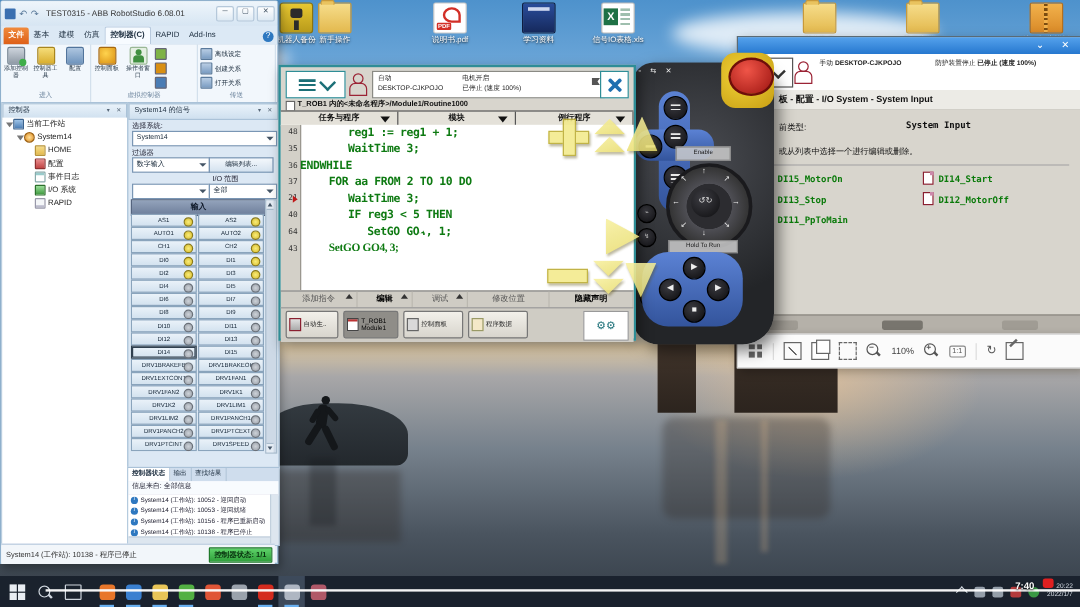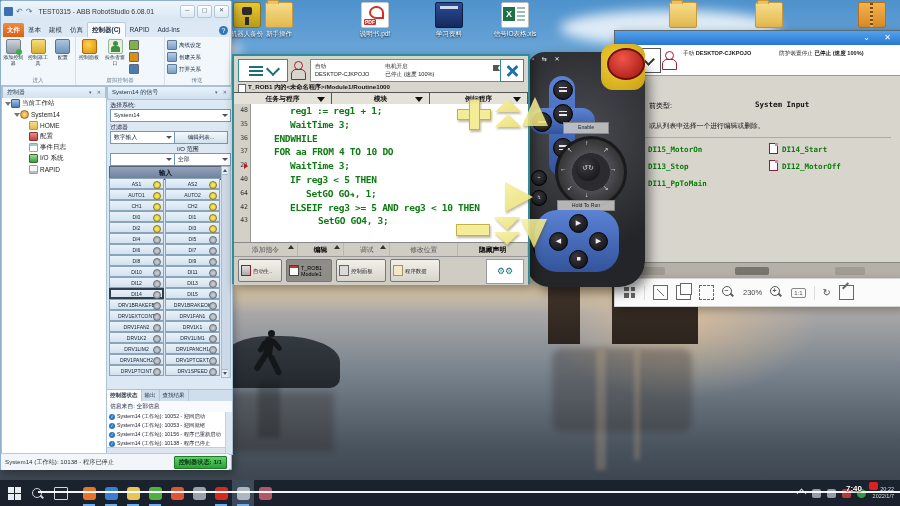--- a/index.html
+++ b/index.html
@@ -598,46 +598,42 @@
           <div class="cl">
             <span class="ln">48</span>
             <span class="ct" style="padding-left: 40px;">reg1 := reg1 + 1;</span>
           </div>
           <div class="cl">
             <span class="ln">35</span>
             <span class="ct" style="padding-left: 40px;">WaitTime 3;</span>
           </div>
           <div class="cl">
             <span class="ln">36</span>
-            <span class="ct" style="padding-left: 24px;">ENDWHILE</span>
+            <span class="ct" style="">ENDWHILE</span>
           </div>
           <div class="cl">
             <span class="ln">37</span>
-            <span class="ct" style="padding-left: 24px;">FOR aa FROM 4 TO 10 DO</span>
+            <span class="ct" style="padding-left: 24px;">FOR aa FROM 2 TO 10 DO</span>
           </div>
           <div class="cl">
             <span class="ln">21</span>
             <span class="pp"></span>
             <span class="ct" style="padding-left: 40px;">WaitTime 3;</span>
           </div>
           <div class="cl">
             <span class="ln">40</span>
             <span class="ct" style="padding-left: 40px;">IF reg3 &lt; 5 THEN</span>
           </div>
           <div class="cl">
             <span class="ln">64</span>
             <span class="ct" style="padding-left: 56px;">SetGO GO4, 1;</span>
           </div>
           <div class="cl">
-            <span class="ln">42</span>
-            <span class="ct" style="padding-left: 40px;">ELSEIF reg3 &gt;= 5 AND reg3 &lt; 10 THEN</span>
-          </div>
-          <div class="cl">
             <span class="ln">43</span>
-            <span class="ct" style="padding-left: 68px;">SetGO GO4, 3;</span>
+            <span class="ct" style="padding-left: 24px; font-family: Liberation Serif, serif;">SetGO GO4, 3;</span>
           </div>
         </div>
     </div>
     <div id="fp-menu">
         <div class="fpm" style="width: 64px;">添加指令<span class="caret"></span></div>
         <div class="fpm bold" style="width: 46px;">编辑<span class="caret"></span></div>
         <div class="fpm" style="width: 46px;">调试<span class="caret"></span></div>
         <div class="fpm" style="width: 68px;">修改位置</div>
         <div class="fpm bold" style="width: 70px;">隐藏声明</div>
       </div>
@@ -743,20 +739,21 @@
         <div class="c">
           <span>手动</span>
           <b>DESKTOP-CJKPOJO</b>
         </div>
         <div class="c" style="margin-left:16px">
           <span>防护装置停止</span>
           <b>已停止 (速度 100%)</b>
         </div>
       </div>
     </div>
+    <div class="cfg-crumb">板 - 配置 - I/O System - System Input</div>
     <div class="cfg-body">
       <div class="cfg-type-l">前类型:</div>
       <div class="cfg-type-v">System Input</div>
       <div class="cfg-hint">或从列表中选择一个进行编辑或删除。</div>
       <div class="cfg-div"></div>
       <div id="cfg-list">
           <div class="cfg-item" style="left: 20px; top: 52px;">
             <span class="doc-ic"></span>
             <span class="t">DI15_MotorOn</span>
           </div>
@@ -787,21 +784,21 @@
 
   <div id="viewer-toolbar">
     <span class="vic vic-grid" style="margin-left:8px"></span>
     <span class="vsep"></span>
     <span class="vic vic-expand"></span>
     <span class="vic vic-copy"></span>
     <span class="vic vic-frame"></span>
     <span class="mag">
         <span class="pm">−</span>
       </span>
-    <span class="vzoom">230%</span>
+    <span class="vzoom">110%</span>
     <span class="mag">
         <span class="pm">+</span>
       </span>
     <span class="v11">1:1</span>
     <span class="vsep"></span>
     <span class="vglyph">↻</span>
     <span class="vic vic-edit"></span>
   </div>
 
   <div id="os-taskbar">

